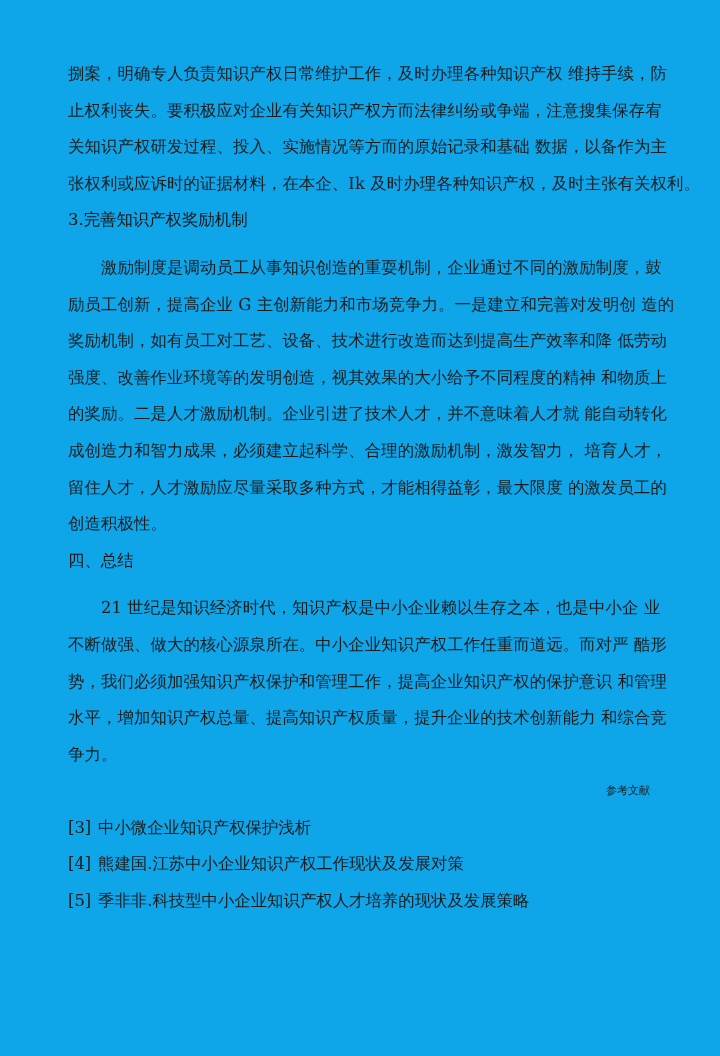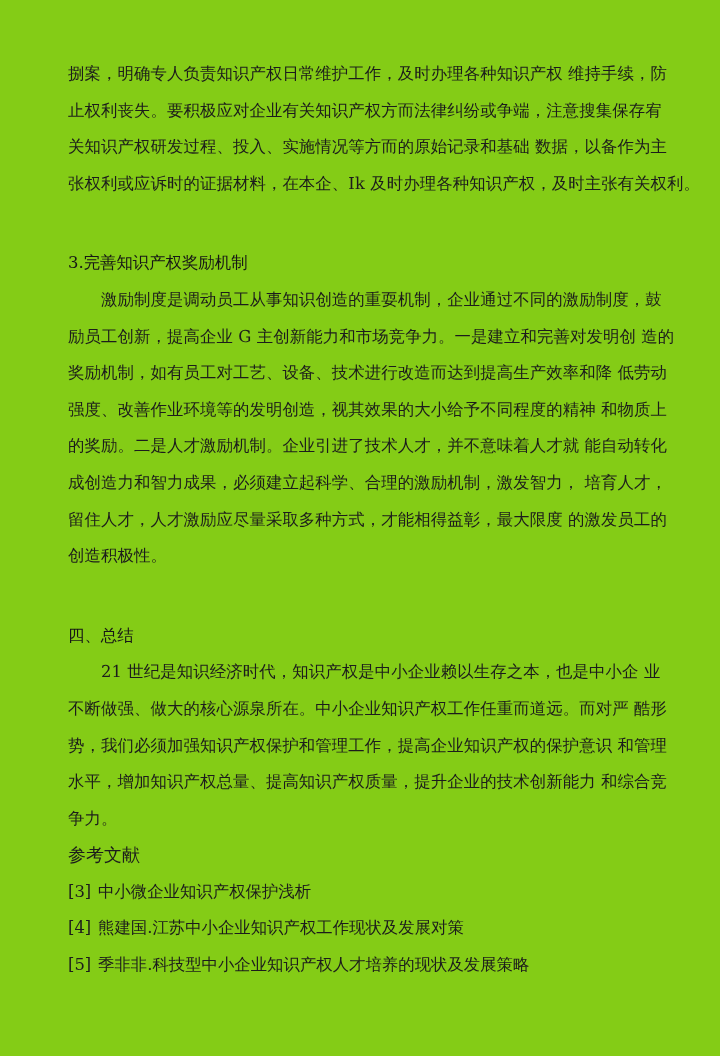--- a/index.html
+++ b/index.html
@@ -14,21 +14,21 @@
     color: #1a1a1a;
     overflow: hidden;
     position: relative;
   }
   .page {
     position: absolute;
     left: 0;
     top: 0;
     width: 720px;
     height: 1056px;
-    background: #84cc16;
+    background: #0ea5e9;
   }
   .content {
     position: absolute;
     left: 68px;
     top: 56px;
     width: 582px;
   }
   
   .line {
     font-size: 16.4px;
@@ -36,29 +36,29 @@
     letter-spacing: 0.1px;
     white-space: nowrap;
     color: #1c1c1c;
     text-rendering: geometricPrecision;
   }
   .heading {
     font-size: 16.4px;
     line-height: 36.6px;
     white-space: nowrap;
     color: #161616;
-    margin-top: 43px;
   }
   .indent {
     padding-left: 33px;
+    margin-top: 11px;
   }
   .refs-title {
-    font-size: 18px;
+    font-size: 11px;
     line-height: 36.6px;
-    text-align: left;
+    text-align: right;
     width: 582px;
     color: #1c1c1c;
   }
   .ref-item {
     font-size: 16.4px;
     line-height: 36.6px;
     white-space: nowrap;
     color: #1c1c1c;
   }
   .ref-num {

